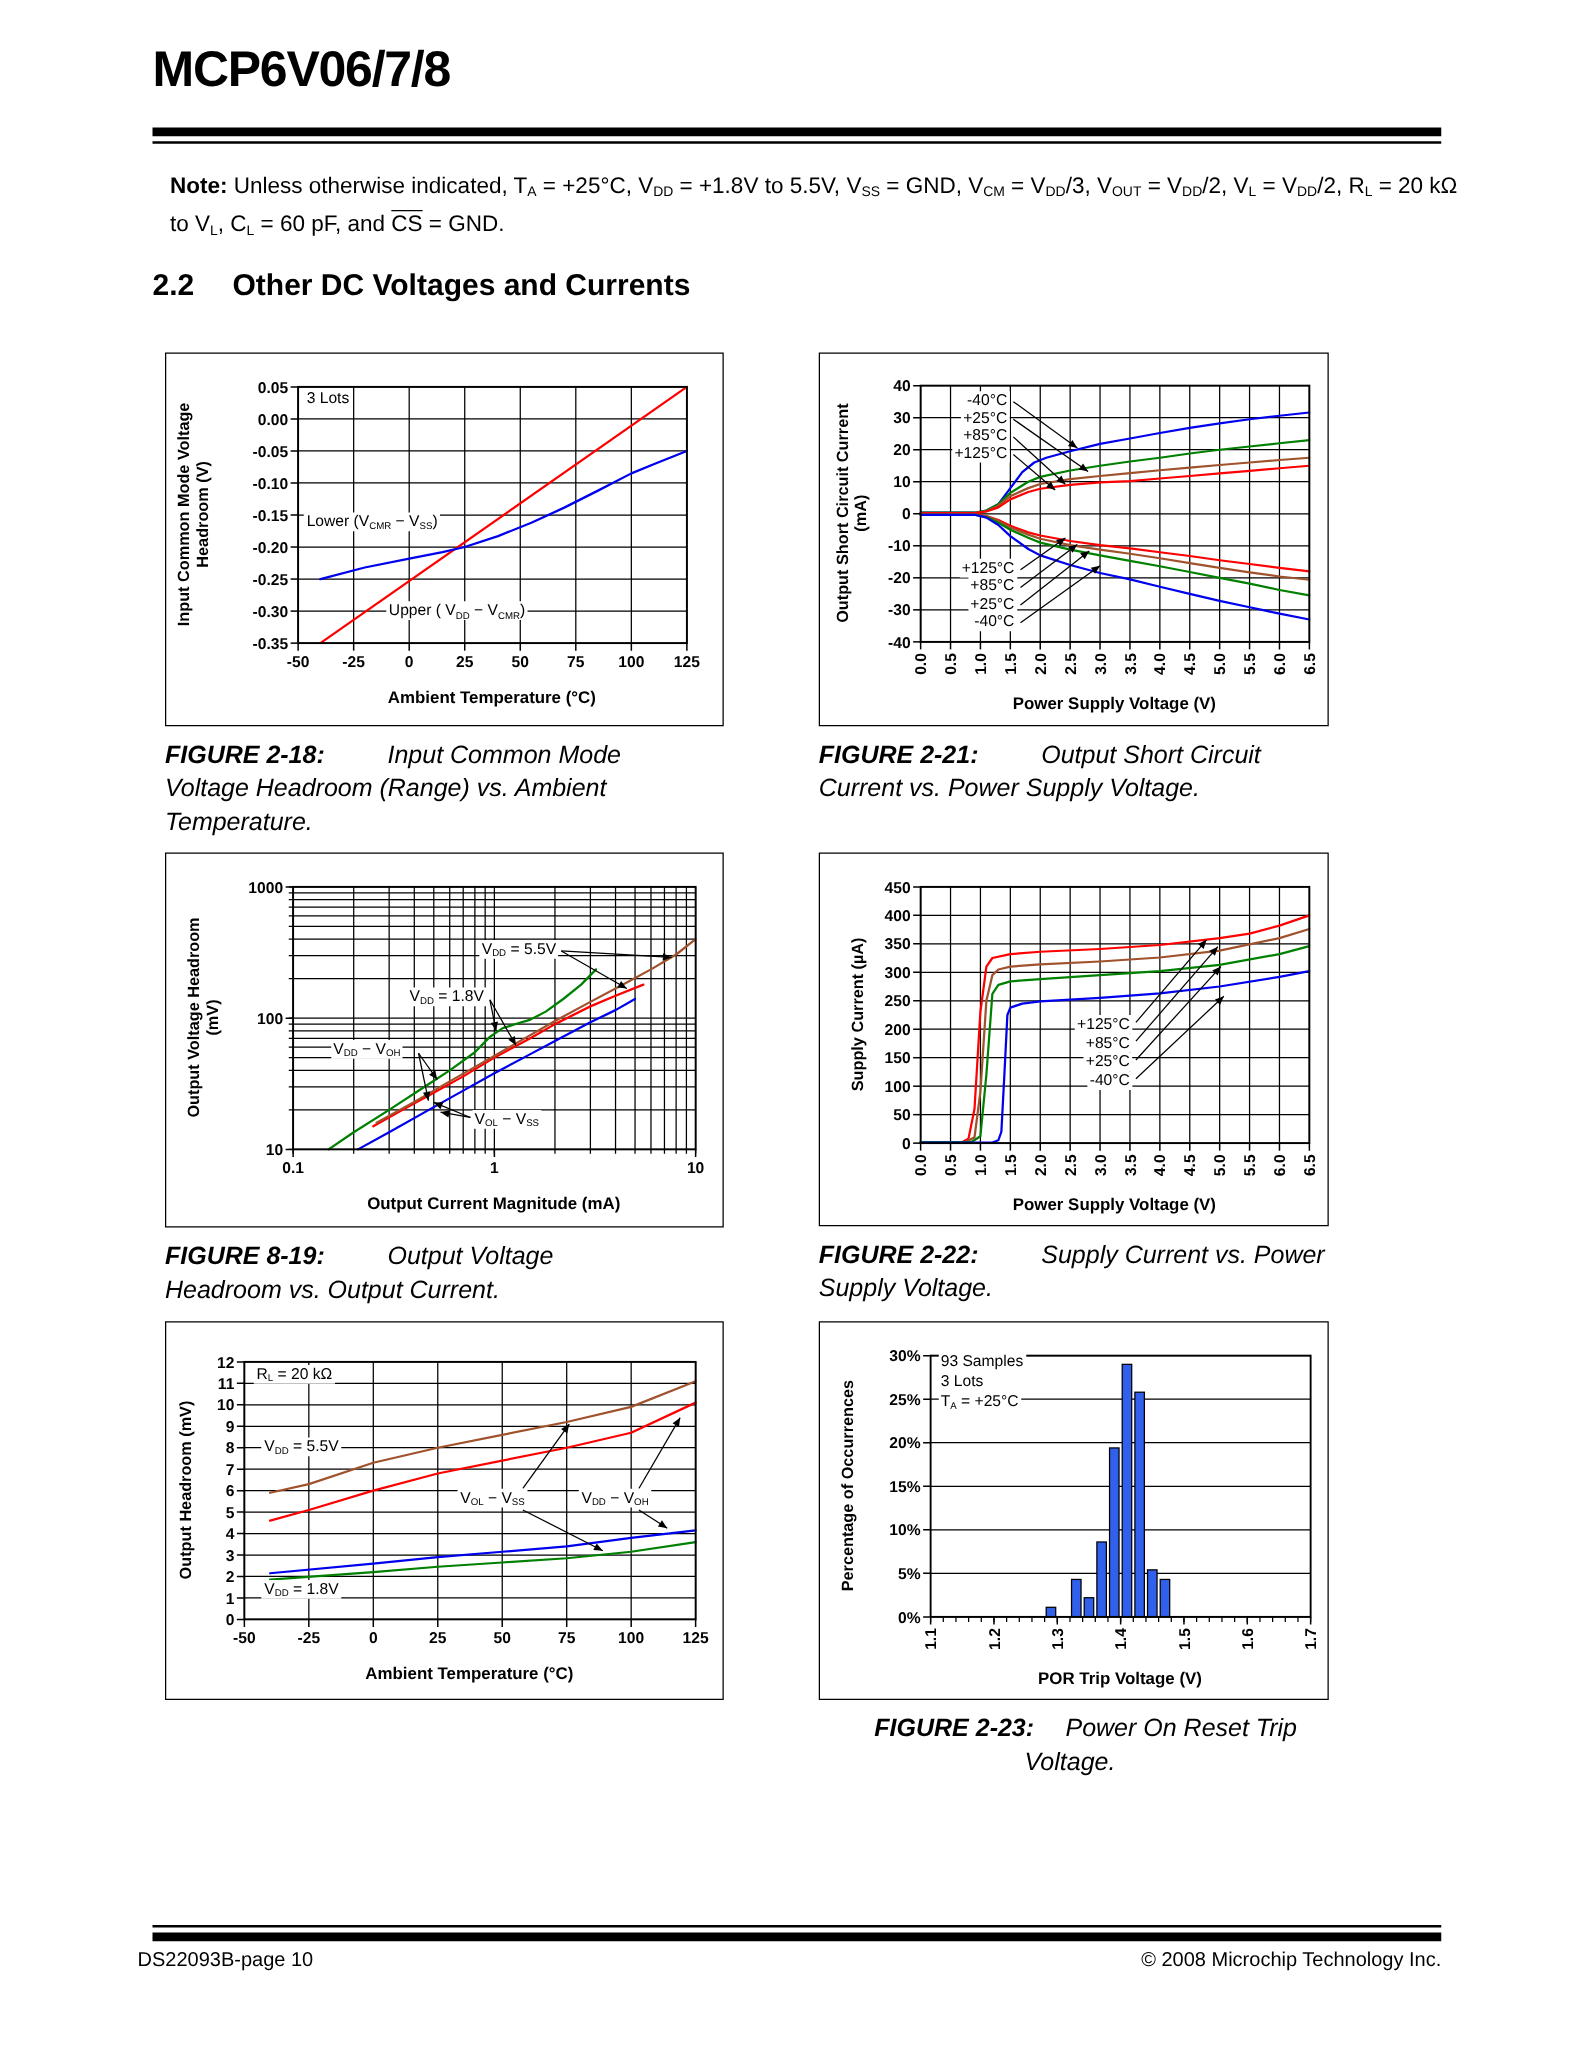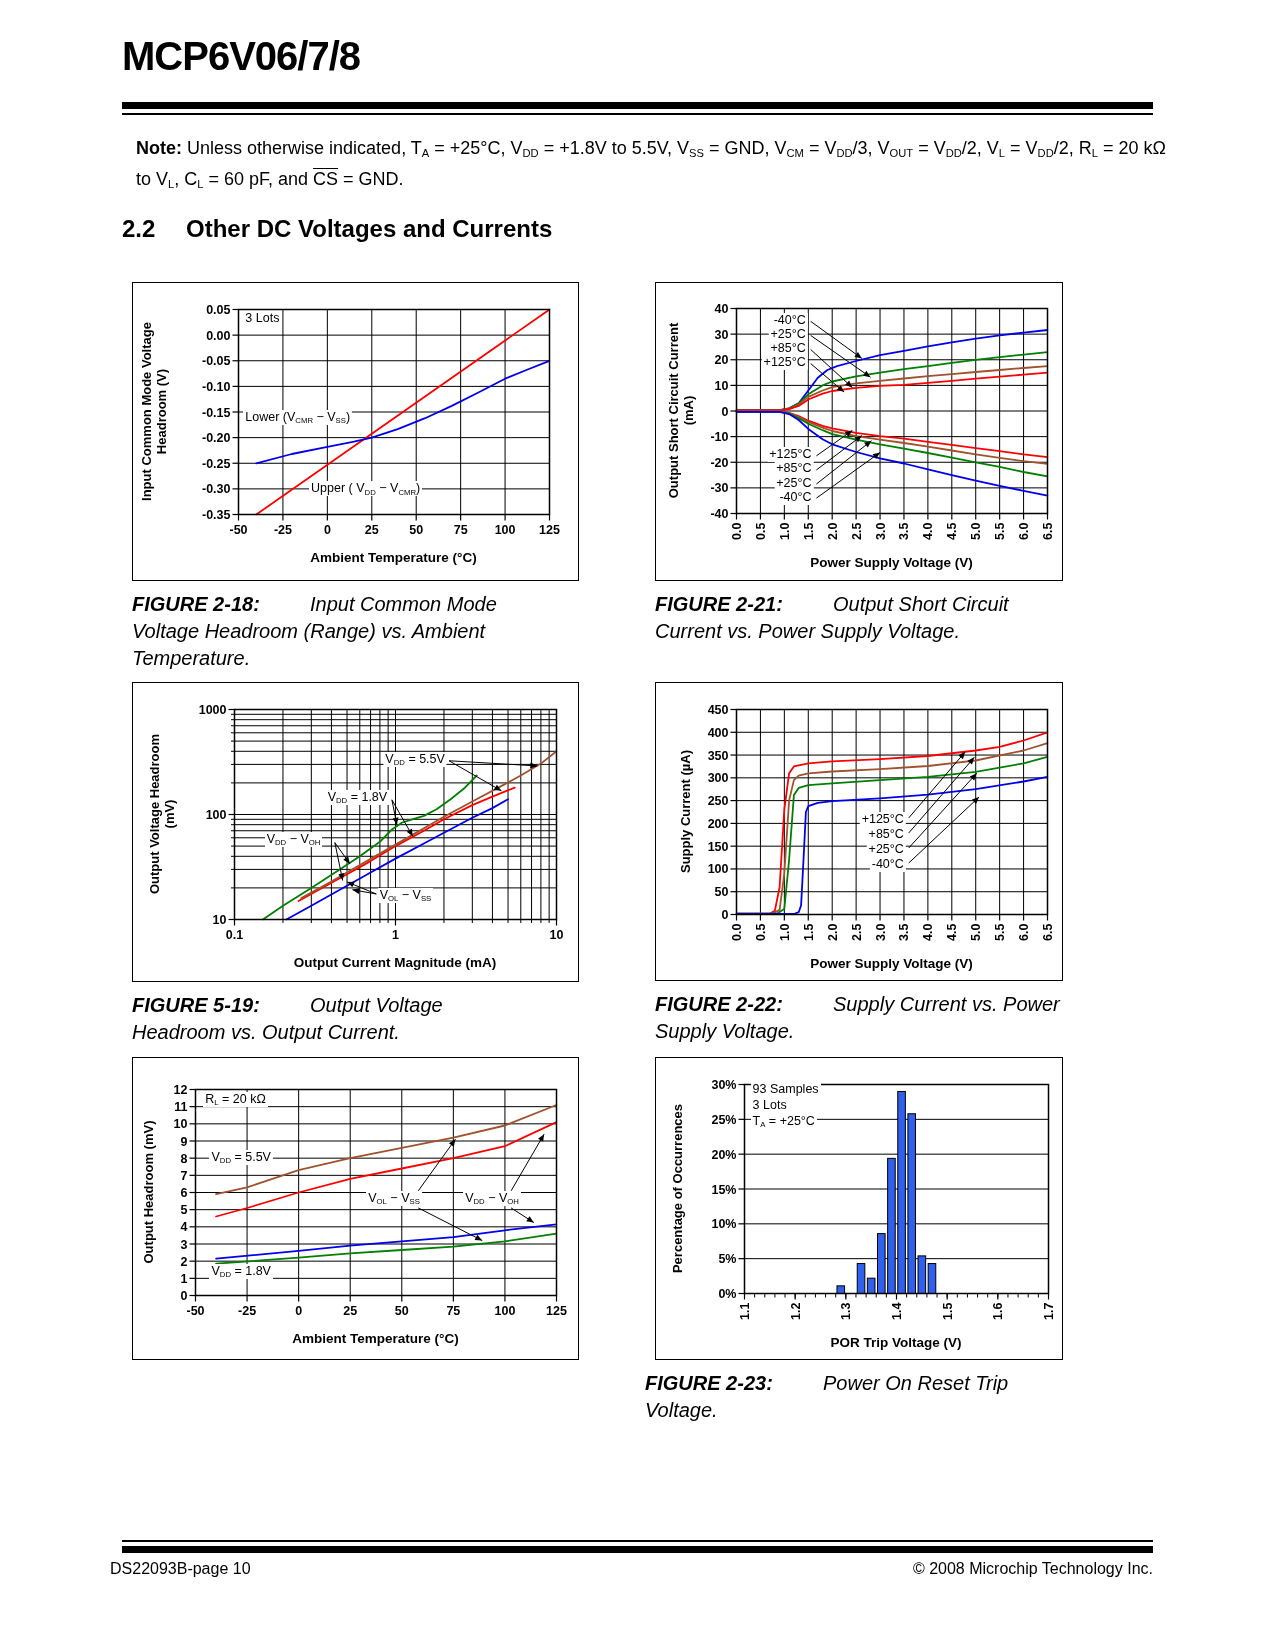--- a/index.html
+++ b/index.html
@@ -648,26 +648,26 @@
       <div class="anno" style="left: 94.5867px; top: 56.3167px; transform: translateX(0px);">T<sub>A</sub> = +25°C</div>
     </div>
 
   <div class="caption" style="left: 132px; top: 591px; width: 400px;">
     <span class="cap-label">FIGURE 2-18:</span><span>Input Common Mode Voltage Headroom (Range) vs. Ambient Temperature.</span>
   </div>
   <div class="caption" style="left: 655px; top: 591px; width: 412px;">
     <span class="cap-label">FIGURE 2-21:</span><span>Output Short Circuit Current vs. Power Supply Voltage.</span>
   </div>
   <div class="caption" style="left: 132px; top: 992px; width: 390px;">
-    <span class="cap-label">FIGURE 5-19:</span><span>Output Voltage Headroom vs. Output Current.</span>
+    <span class="cap-label">FIGURE 8-19:</span><span>Output Voltage Headroom vs. Output Current.</span>
   </div>
   <div class="caption" style="left: 655px; top: 991px; width: 406px;">
     <span class="cap-label">FIGURE 2-22:</span><span>Supply Current vs. Power Supply Voltage.</span>
   </div>
-  <div class="caption" style="left: 645px; top: 1370px; width: 380px;">
+  <div class="caption" style="left: 666px; top: 1370px; width: 380px; text-align: center;">
     <span class="cap-label">FIGURE 2-23:</span><span>Power On Reset Trip Voltage.</span>
   </div>
 
   <div id="ftr-rule-thin" class="abs rule"></div>
   <div id="ftr-rule-thick" class="abs rule"></div>
   <div id="footer-left" class="abs footer-text">DS22093B-page 10</div>
   <div id="footer-right" class="abs footer-text">© 2008 Microchip Technology Inc.</div>
 </div>
 
 </body></html>

